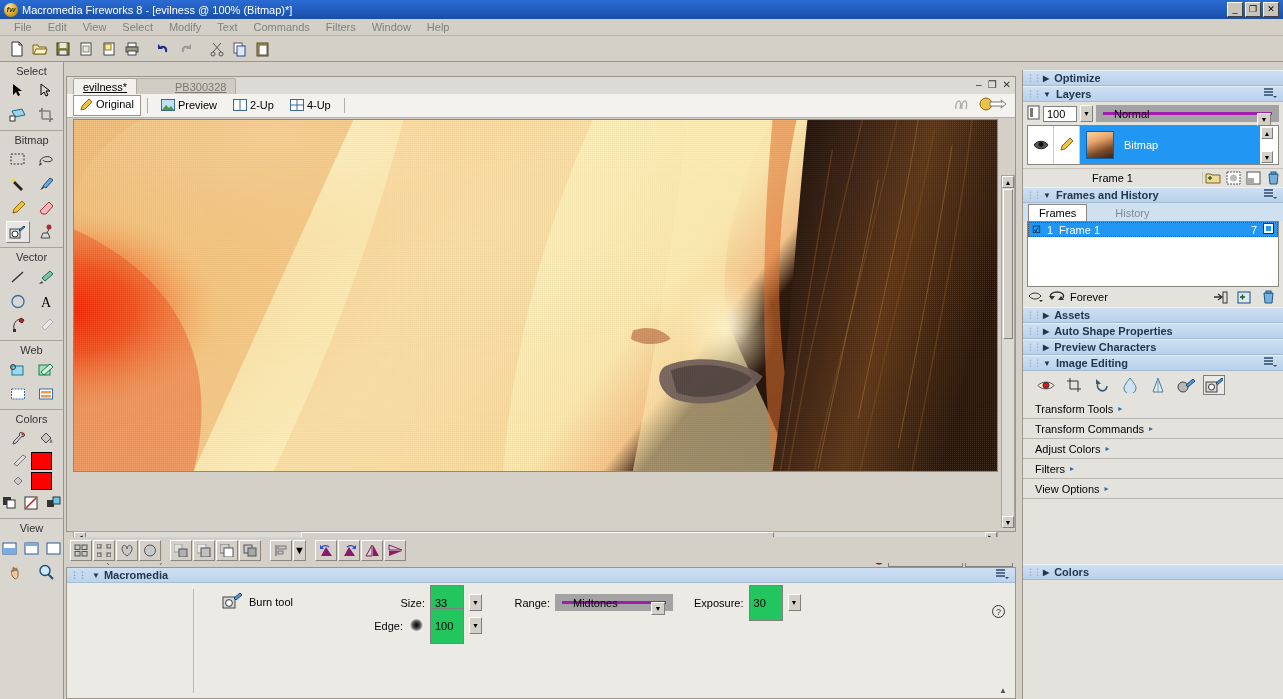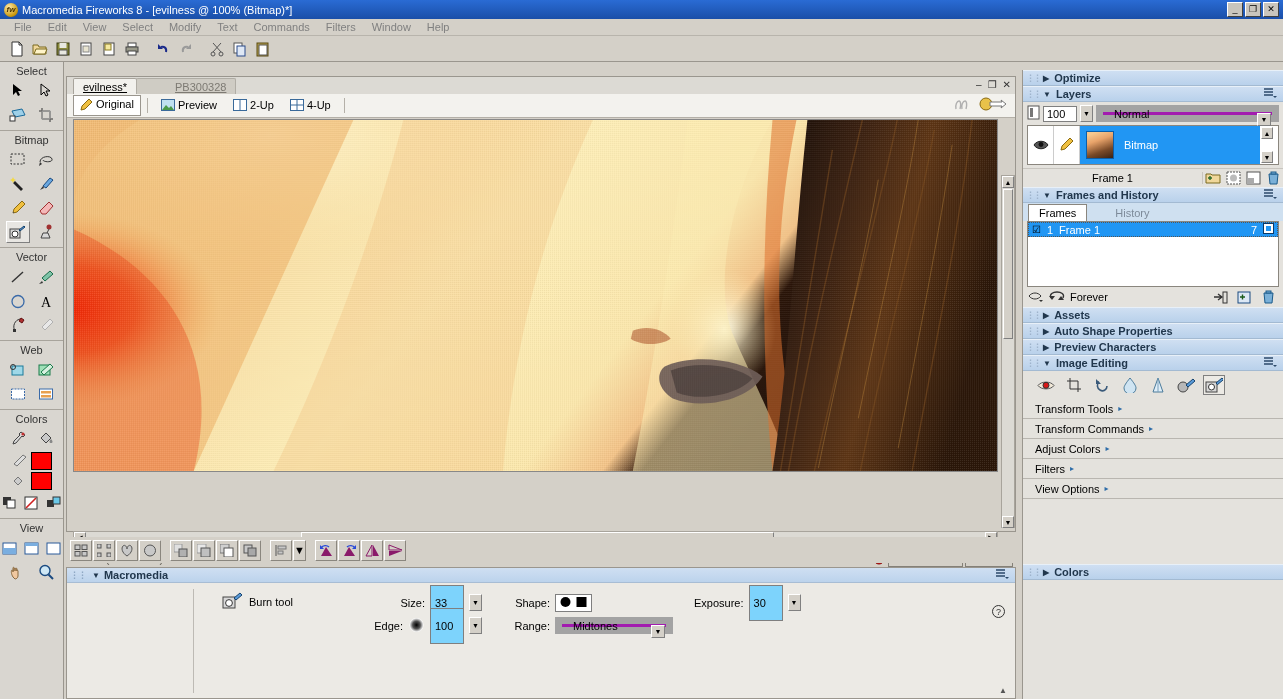--- a/index.html
+++ b/index.html
@@ -97,21 +97,21 @@
      background:#eceae5; border:1px solid #9a968e; }
   .panelhdr { height:15px; background:linear-gradient(#cfdff2,#bcd3ec);
     display:flex; align-items:center; font-size:11px; font-weight:bold; color:#21374d;
     padding-left:3px; border-bottom:1px solid #a8bdd4; }
   .ptri { font-size:8px; margin:0 4px 0 6px; }
   .grip { color:#8fa8c4; font-size:9px; letter-spacing:-1px; }
   #propbody { display:flex; padding:8px 0 0 14px; position:relative; height:116px;justify-content:center; }
   .pcol { padding:0 0 0 0; }
   .prow { display:flex; align-items:center; height:23px; gap:5px; }
   .plabel { font-size:11px; text-align:right; }
-  .pfield { background:#7dd3fc; border:1px solid #7f7f7f; height:17px; font-size:11px;
+  .pfield { background:#22c55e; border:1px solid #7f7f7f; height:17px; font-size:11px;
     padding:17px 4px; display:flex; align-items:center; }
   .pspin { width:13px;height:17px; background:#d4d0c8; border:1px solid #fff;
     border-right-color:#808080;border-bottom-color:#808080;
     display:flex;align-items:center;justify-content:center;font-size:7px; }
   .vline { position:absolute; width:1px; background:#bdbab4; }
   
   #dock { position:absolute; left:1022px; top:70px; width:261px; height:629px;
      background:#e4e2dd; border-left:1px solid #9a968e; }
   .phdr { height:16px; background:linear-gradient(#cfdff2,#b9d1eb);
     display:flex; align-items:center; font-size:11px; font-weight:bold; color:#21374d;
@@ -831,35 +831,20 @@
               <circle cx="8.5" cy="8" r="7" fill="url(#eg)"></circle>
             </svg>
         </span>
         <span class="pfield" style="width:34px">100</span>
         <span class="pspin">▼</span>
       </div>
     </div>
 
     <div class="pcol" style="width:190px">
       <div class="prow">
-        <span class="plabel" style="width:46px">Shape:</span>
-        <span style="background:#fff;border:1px solid #7f7f7f;display:flex;align-items:center;gap:1px;padding:1px 2px;height:18px">
-          <span>
-            <svg width="15" height="14" viewBox="0 0 15 14">
-                <circle cx="7.5" cy="7" r="5" fill="#000"></circle>
-              </svg>
-          </span>
-          <span>
-            <svg width="15" height="14" viewBox="0 0 15 14">
-                <rect x="2.5" y="2" width="10" height="10" fill="#000"></rect>
-              </svg>
-          </span>
-        </span>
-      </div>
-      <div class="prow">
         <span class="plabel" style="width:46px">Range:</span>
         <span class="selbox" style="width:118px;flex:none">
           <span>Midtones</span>
           <span class="arw">▼</span>
         </span>
       </div>
     </div>
 
     <div class="pcol" style="width:180px">
       <div class="prow">

